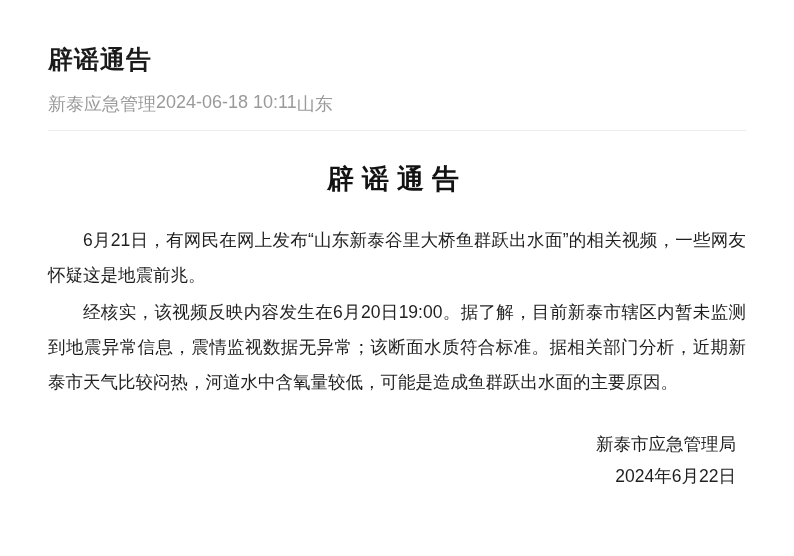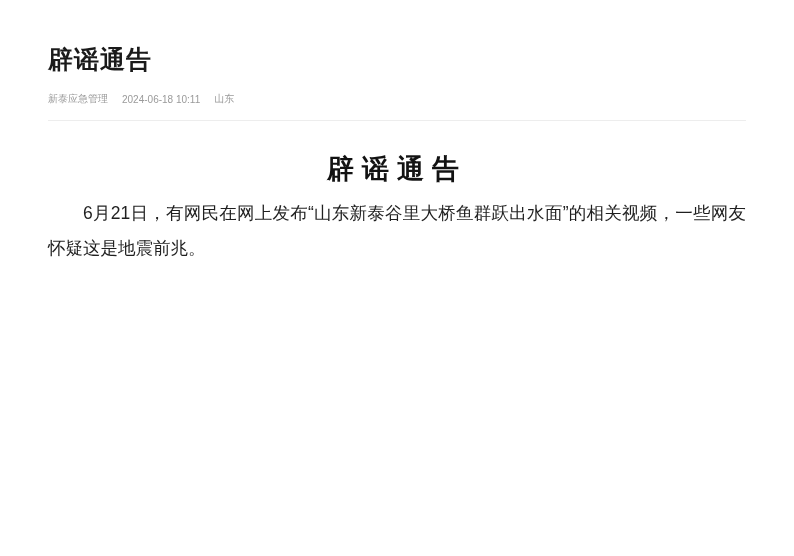--- a/index.html
+++ b/index.html
@@ -25,45 +25,44 @@
   .article-title {
     font-size: 25px;
     font-weight: bold;
     color: #1a1a1a;
     letter-spacing: 1px;
     padding-top: 26px;
     line-height: 1.3;
   }
   .meta-row {
     margin-top: 16px;
-    font-size: 10px;
+    font-size: 18px;
     color: #9a9a9a;
     display: flex;
-    align-items: center;
-    gap: 14px;
+    align-items: flex-start;
   }
   .meta-row .meta-item {
     white-space: nowrap;
   }
   .divider {
     margin-top: 14px;
     border-top: 1px solid #ededed;
     width: 100%;
   }
   .doc-heading {
     margin-top: 30px;
     text-align: center;
     font-size: 27px;
     font-weight: bold;
     color: #121212;
     letter-spacing: 8px;
     font-family: "DejaVu Sans", "Liberation Sans", sans-serif;
   }
   .body-copy {
-    margin-top: 9px;
+    margin-top: 26px;
     font-size: 17.5px;
     line-height: 2.0;
     color: #1f1f1f;
     text-align: justify;
     text-justify: inter-ideograph;
   }
   .body-copy p {
     margin: 0 0 2px 0;
     text-indent: 2em;
   }
@@ -91,18 +90,21 @@
     <span class="meta-item">2024-06-18 10:11</span>
     <span class="meta-item">山东</span>
   </div>
 
   <div class="divider"></div>
 
   <div class="doc-heading">辟谣通告</div>
 
   <div class="body-copy">
     <p>6月21日，有网民在网上发布“山东新泰谷里大桥鱼群跃出水面”的相关视频，一些网友怀疑这是地震前兆。</p>
+    <p>经核实，该视频反映内容发生在6月20日19:00。据了解，目前新泰市辖区内暂未监测到地震异常信息，震情监视数据无异常；该断面水质符合标准。据相关部门分析，近期新泰市天气比较闷热，河道水中含氧量较低，可能是造成鱼群跃出水面的主要原因。</p>
   </div>
 
   <div class="signature">
+    <span class="sig-line">新泰市应急管理局</span>
+    <span class="sig-line">2024年6月22日</span>
   </div>
 
 </div>
 
 </body></html>

